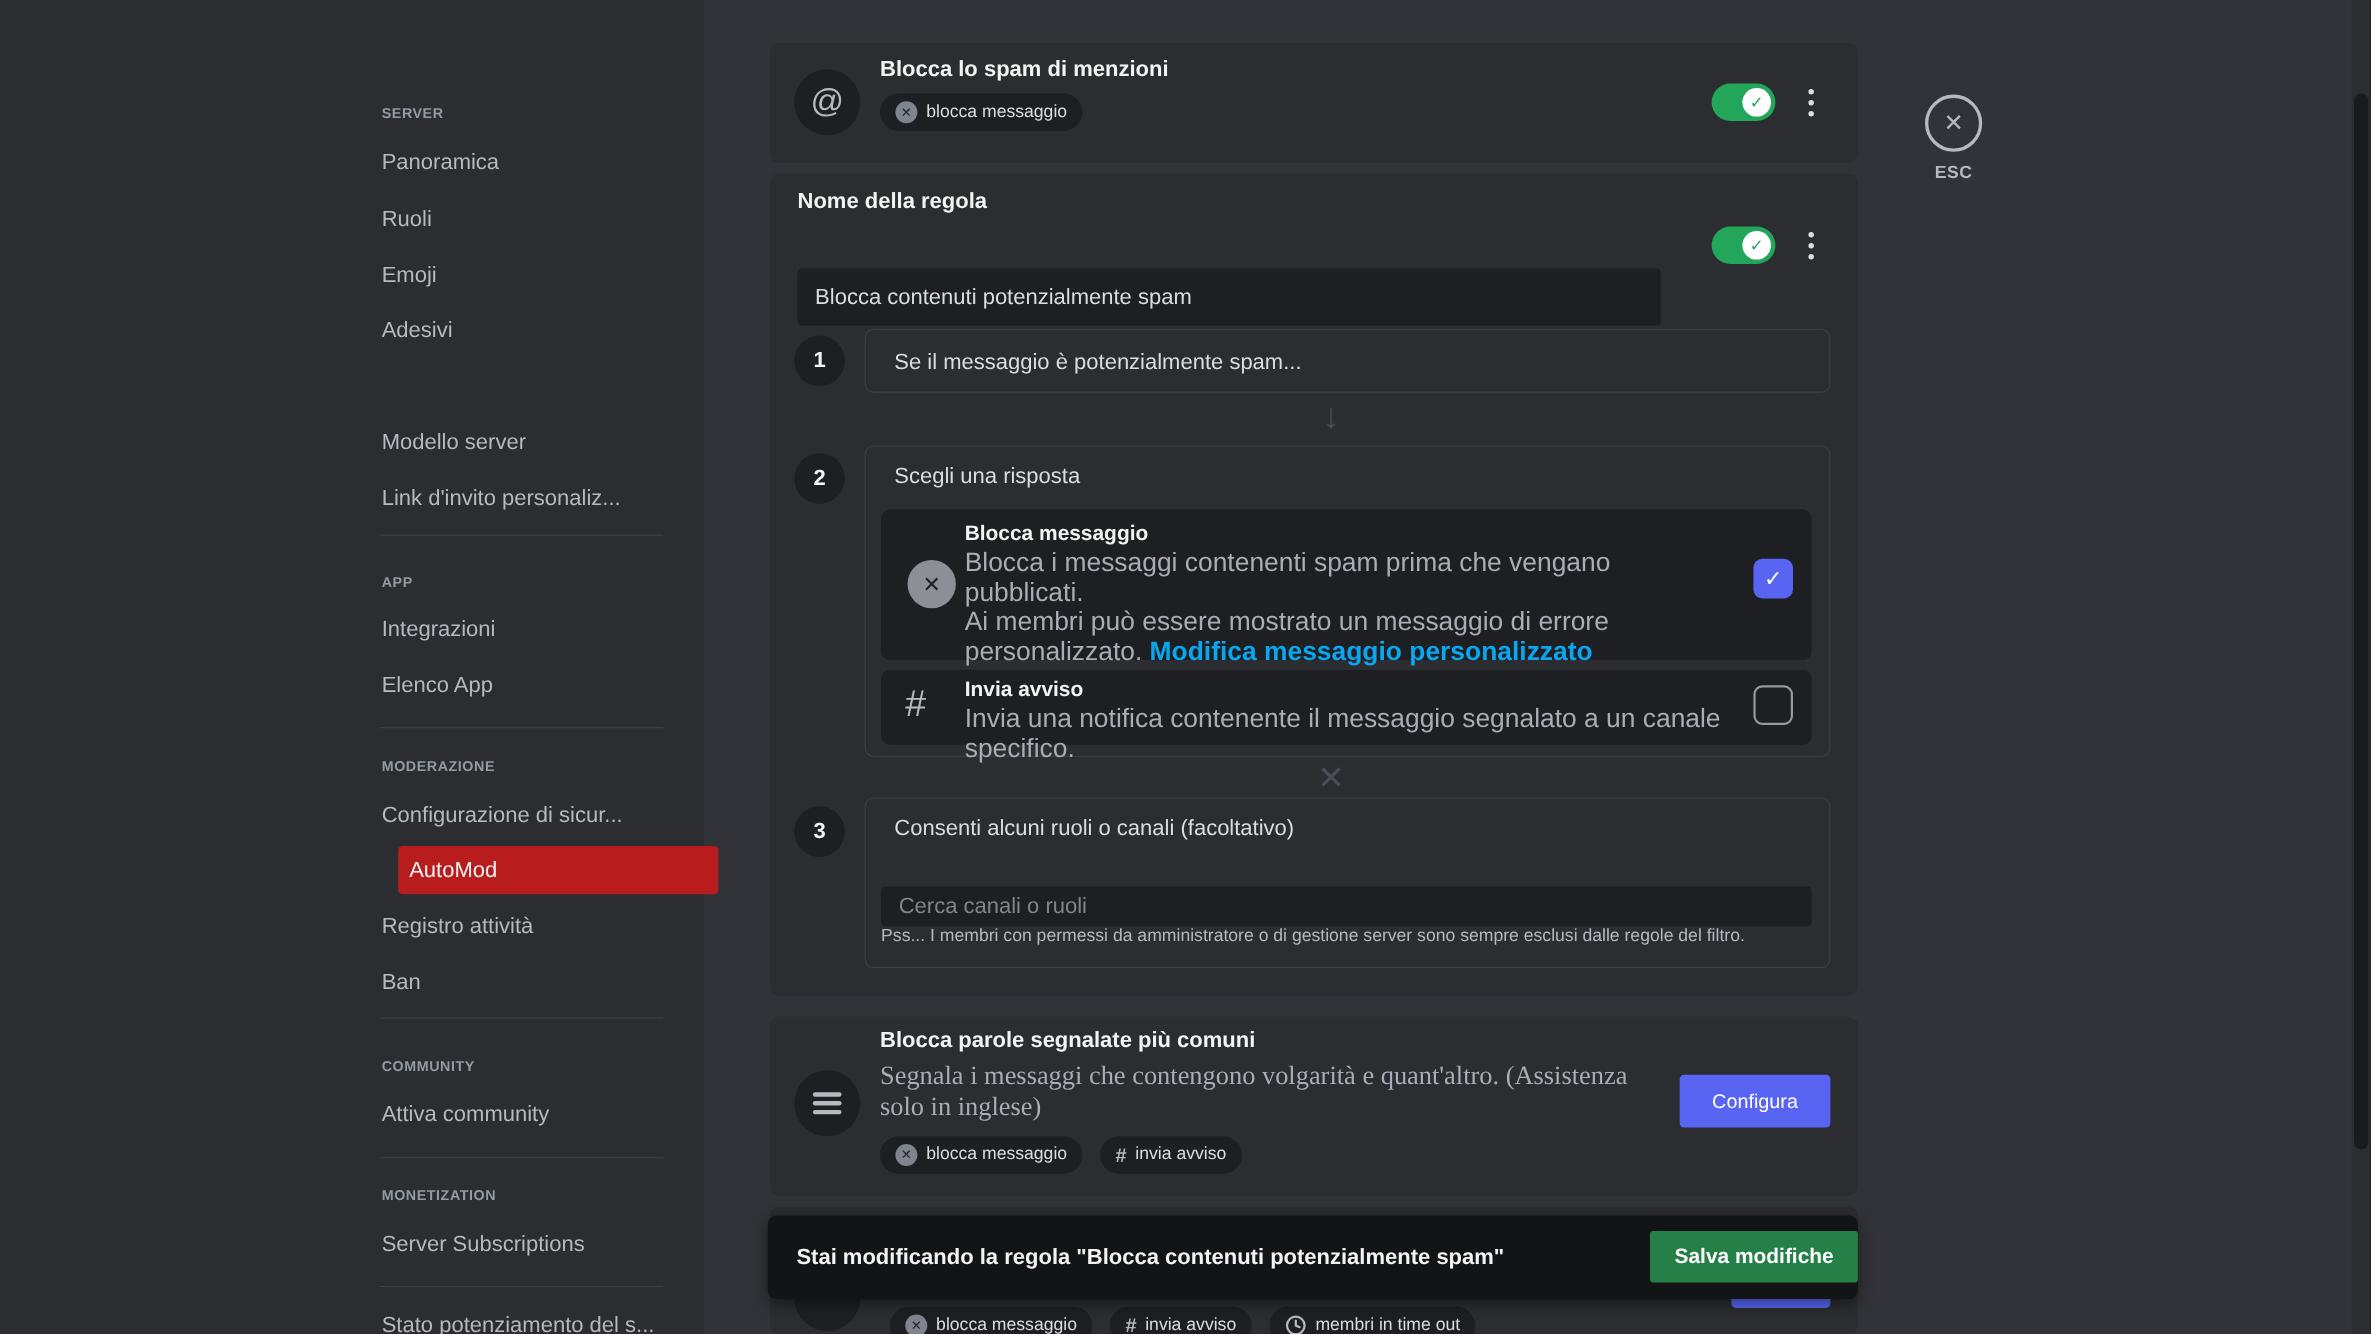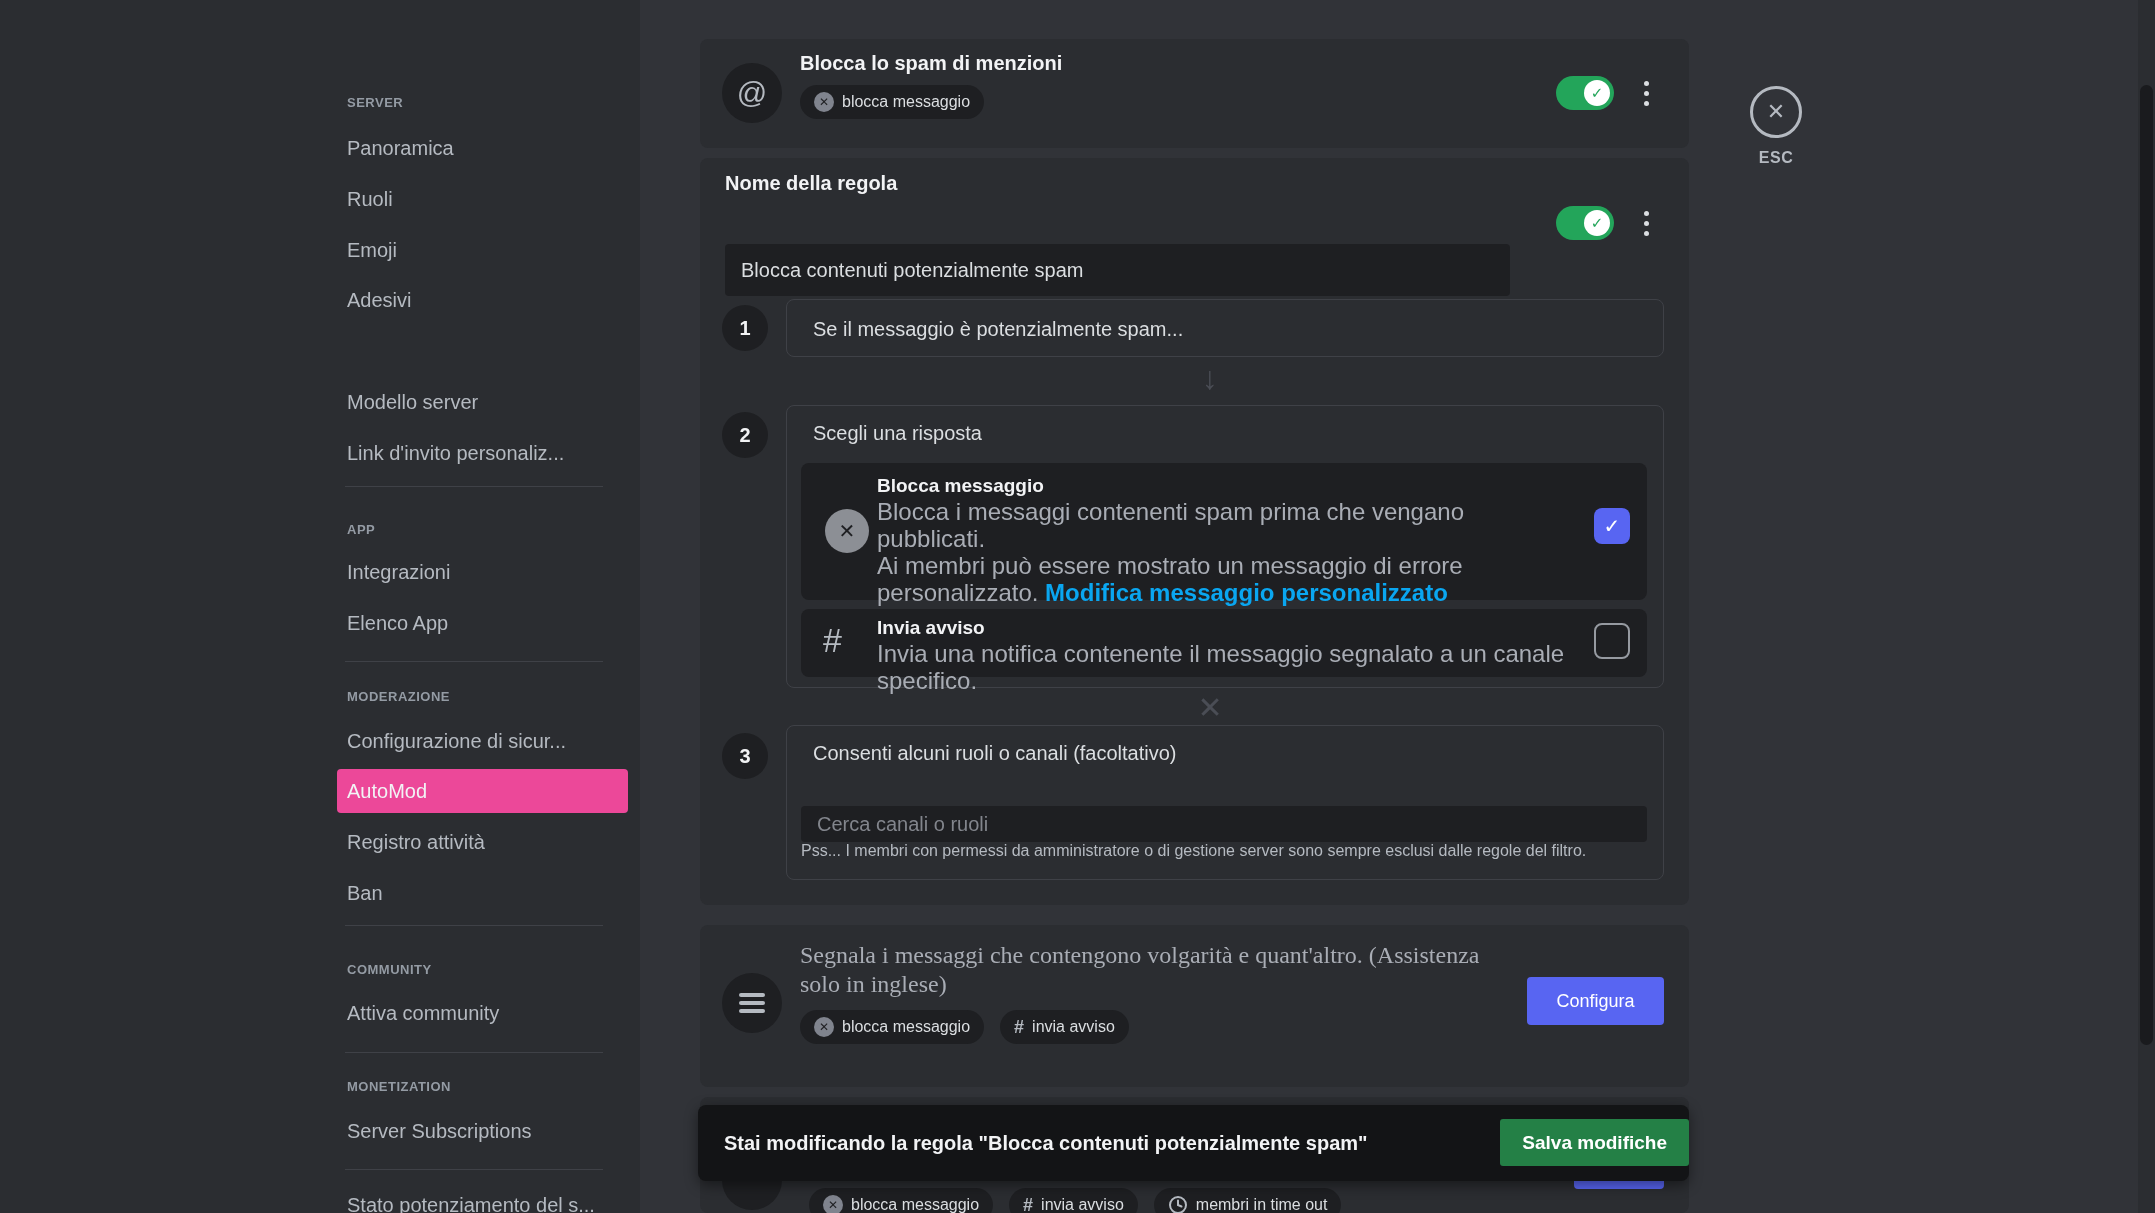--- a/index.html
+++ b/index.html
@@ -7,21 +7,21 @@
   .screen{position:relative;width:2155px;height:1213px;overflow:hidden;background:#313338;}
 
   
   .sidebar{position:absolute;left:0;top:0;width:640px;height:100%;background:#2b2d31;}
   .nav{position:absolute;left:337px;top:0;width:291px;height:100%;}
   .nav-header{position:absolute;left:0;width:100%;height:22px;padding-left:10px;
     color:#949ba4;font-size:13px;font-weight:bold;letter-spacing:.5px;display:flex;align-items:center;}
   .nav-item{position:absolute;left:0;width:100%;height:44px;padding-left:10px;border-radius:4px;
     color:#b5bac1;font-size:20px;display:flex;align-items:center;cursor:pointer;
     white-space:nowrap;overflow:hidden;}
-  .nav-item.selected{background:#ec4899;color:#f2f3f5;}
+  .nav-item.selected{background:#b91c1c;color:#f2f3f5;margin-left:25px;}
   .nav-divider{position:absolute;left:8px;width:258px;height:1px;background:#3f4147;}
 
   
   .card{position:absolute;left:700px;width:989px;background:#2b2d31;border-radius:8px;}
   .icon-circle{position:absolute;width:60px;height:60px;border-radius:50%;background:#1e1f22;
     color:#b5bac1;display:flex;align-items:center;justify-content:center;}
   .bold-title{color:#f2f3f5;font-size:20px;font-weight:bold;}
   .pill{display:inline-flex;align-items:center;gap:8px;height:34px;padding:0 14px;border-radius:17px;
     background:#1e1f22;color:#dbdee1;font-size:16px;white-space:nowrap;}
   .x-badge{width:20px;height:20px;border-radius:50%;background:#80848e;color:#1e1f22;
@@ -188,20 +188,21 @@
     <div class="icon-circle" style="left:22px;top:48px;">
       <svg width="28" height="24" viewBox="0 0 28 24">
           <g stroke="#b5bac1" stroke-width="4" stroke-linecap="round">
         <line x1="3" y1="4" x2="25" y2="4"></line>
             <line x1="3" y1="12" x2="25" y2="12"></line>
             <line x1="3" y1="20" x2="25" y2="20"></line>
           </g>
         </svg>
     </div>
     <div style="position:absolute;left:100px;top:10px;width:710px;">
+      <div class="bold-title">Blocca parole segnalate più comuni</div>
       <div class="opt-desc" style="margin-top:6px;line-height:29px;font-family:Liberation Serif, serif;">Segnala i messaggi che contengono volgarità e quant'altro. (Assistenza solo in inglese)</div>
       <div style="margin-top:11px;display:flex;gap:16px;">
         <span class="pill">
           <span class="x-badge">✕</span>
           <span>blocca messaggio</span>
         </span>
         <span class="pill">
           <span class="hash-badge">#</span>
           <span>invia avviso</span>
         </span>

